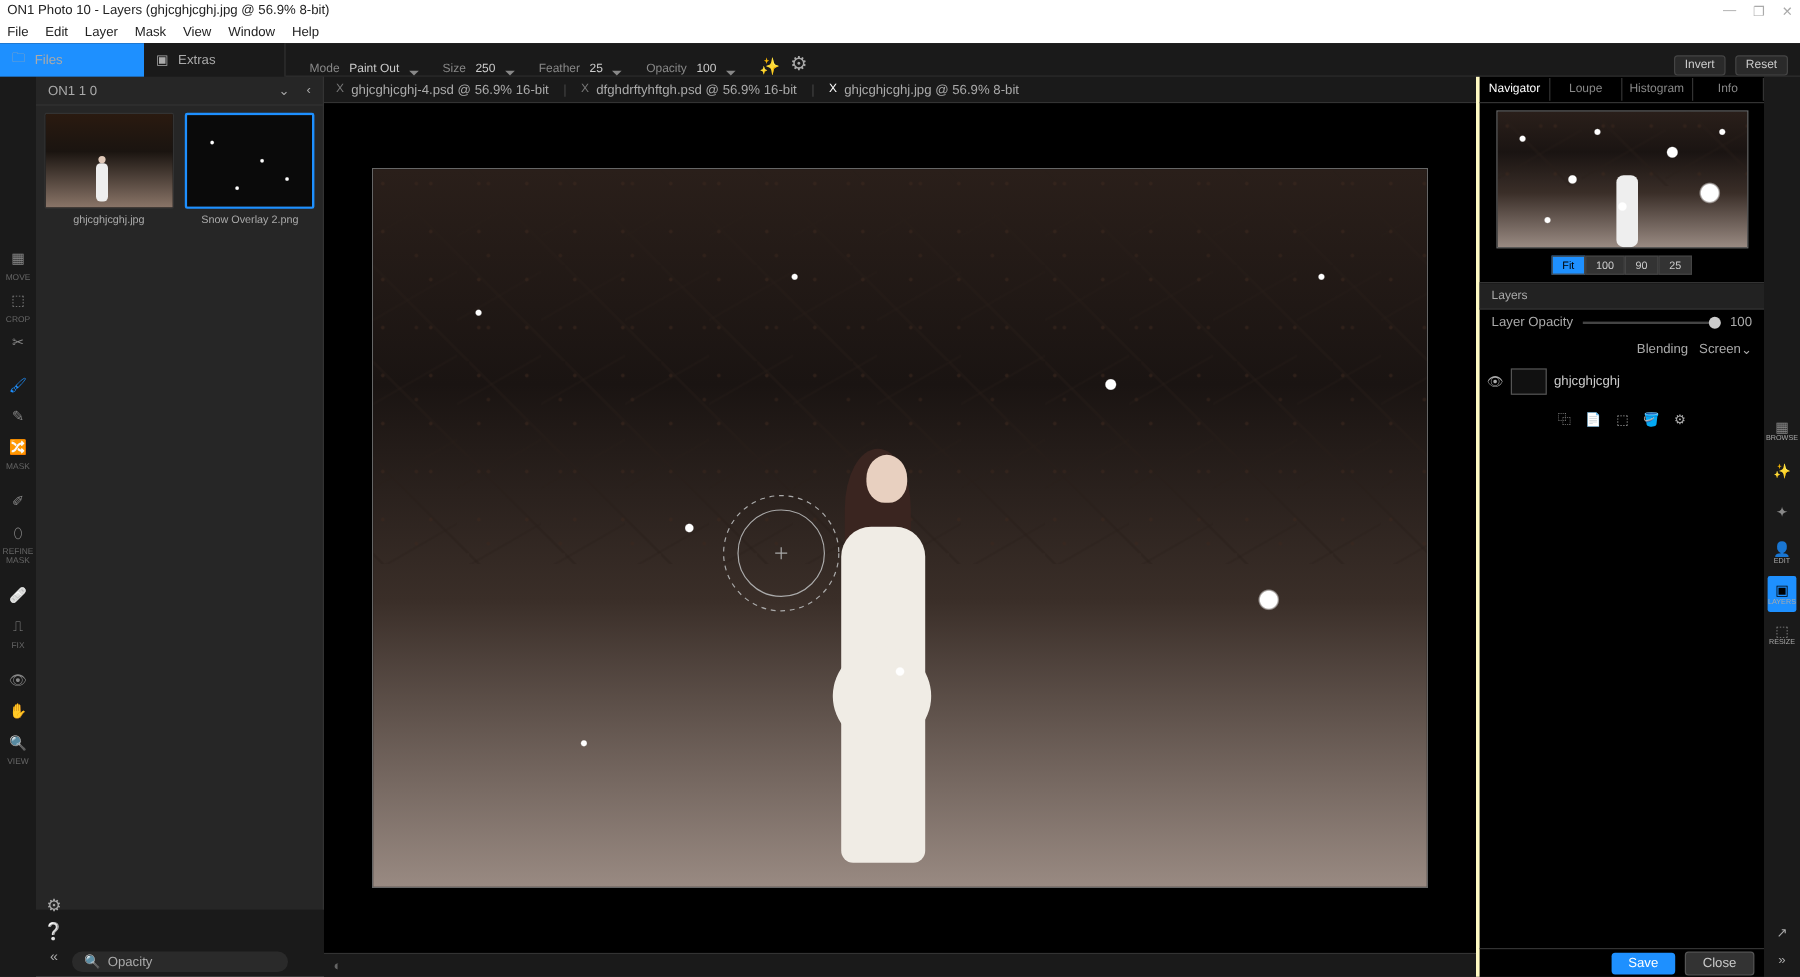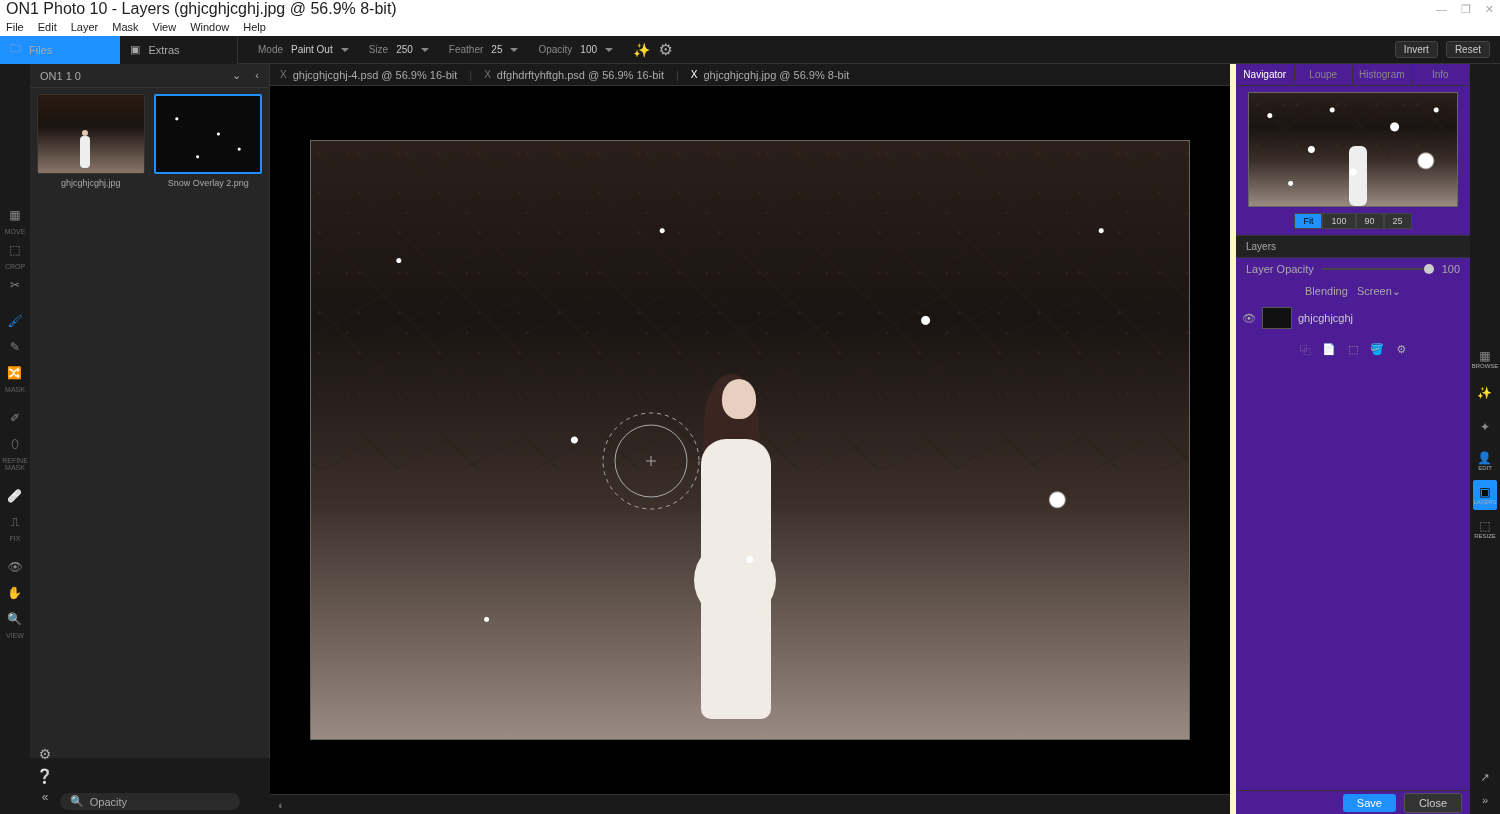--- a/index.html
+++ b/index.html
@@ -1,26 +1,26 @@
 <!DOCTYPE html>
 <html><head>
 <meta charset="utf-8">
 <style>
 *{margin:0;padding:0;box-sizing:border-box;font-family:Arial,sans-serif;font-size:11px;color:#aaa;user-select:none}
 body{width:1500px;height:814px;background:#fff;overflow:hidden}
 .titlebar{height:18px;background:#fff;display:flex;align-items:center;padding:0 6px;justify-content:space-between}
-.titlebar .title{color:#222;font-size:16px}
+.titlebar .title{color:#222;font-size:11px}
 .titlebar .winbtns{display:flex;gap:14px;color:#333}
 .menubar{height:18px;background:#fff;display:flex;align-items:center;padding:0 6px;gap:14px}
 .menubar span{color:#222;font-size:11px}
 .app{position:absolute;top:36px;left:0;right:0;bottom:0;background:#1a1a1a;display:flex;flex-direction:column}
 .toolbar-top{height:28px;background:#1a1a1a;display:flex;align-items:center;border-bottom:1px solid #333}
 .files-tab{width:120px;height:28px;background:#1e90ff;display:flex;align-items:center;padding:0 10px;gap:8px;color:#000}
 .extras-tab{width:118px;height:28px;background:#1a1a1a;display:flex;align-items:center;padding:0 10px;gap:8px;border-right:1px solid #333}
-.opt-group{display:flex;align-items:center;gap:8px;padding:0 10px;height:100%}
+.opt-group{display:flex;align-items:flex-end;gap:8px;padding:0 10px;height:100%}
 .opt-label{color:#888;font-size:10px}
 .opt-val{color:#ccc;font-size:10px}
 .dropdown-arrow{width:0;height:0;border-left:4px solid transparent;border-right:4px solid transparent;border-top:4px solid #888}
 .tool-btn{background:#2a2a2a;color:#ccc;padding:2px 8px;border-radius:3px;font-size:10px;border:1px solid #444}
 .main-area{flex:1;display:flex;min-height:0}
 .left-tools{width:30px;background:#1a1a1a;display:flex;flex-direction:column;align-items:center;padding-top:140px;gap:4px}
 .tool-icon{width:22px;height:22px;display:flex;align-items:center;justify-content:center;font-size:12px;color:#888;cursor:pointer}
 .tool-icon.active{color:#1e90ff}
 .tool-sep{height:6px}
 .tool-label{font-size:7px;color:#666;text-align:center;margin-top:-2px}
@@ -32,34 +32,34 @@
 .thumb.selected{border:2px solid #1e90ff}
 .thumb-label{font-size:9px;color:#aaa;text-align:center}
 .canvas-area{flex:1;background:#1a1a1a;display:flex;flex-direction:column;min-width:0}
 .doc-tabs{height:22px;background:#1a1a1a;display:flex;align-items:center;padding:0 6px;gap:8px;border-bottom:1px solid #333}
 .doc-tab{display:flex;align-items:center;gap:6px;font-size:10px;color:#888;padding:0 4px}
 .doc-tab.active{color:#fff}
 .doc-tab.active .close-x{color:#fff}
 .close-x{color:#777;font-size:10px}
 .canvas{flex:1;background:#000;display:flex;align-items:center;justify-content:center;position:relative;overflow:hidden}
 .image-view{width:880px;height:600px;position:relative;border:1px solid #666}
-.right-panel{width:240px;background:#4c1d95;display:flex;flex-direction:column;border-left:6px solid #fef9c3}
+.right-panel{width:240px;background:#000000;display:flex;flex-direction:column;border-left:3px solid #fef9c3}
 .right-tabs{height:22px;display:flex;align-items:center;border-bottom:1px solid #333}
 .right-tab{flex:1;text-align:center;font-size:10px;color:#888;padding:4px 0;border-right:1px solid #333}
 .right-tab.active{color:#fff}
 .navigator{height:150px;padding:6px;border-bottom:1px solid #333;display:flex;flex-direction:column;align-items:center;gap:6px}
 .nav-preview{width:210px;height:120px;border:1px solid #666;position:relative;overflow:hidden;background:#111}
 .zoom-btns{display:flex;gap:0}
 .zoom-btn{background:#333;color:#ccc;padding:2px 8px;font-size:9px;border:1px solid #444}
 .zoom-btn.active{background:#1e90ff;color:#000}
 .section-header{height:22px;display:flex;align-items:center;padding:0 10px;font-size:10px;color:#aaa;border-bottom:1px solid #333;background:#222}
 .layer-opacity{height:22px;display:flex;align-items:center;padding:0 10px;gap:8px;font-size:10px;color:#888}
 .slider-track{flex:1;height:2px;background:#444;position:relative}
 .slider-thumb{position:absolute;right:0;top:-4px;width:10px;height:10px;border-radius:50%;background:#ccc}
-.blending-row{height:22px;display:flex;align-items:center;justify-content:center;padding:0 10px;font-size:10px;color:#888}
+.blending-row{height:22px;display:flex;align-items:center;justify-content:flex-end;padding:0 10px;font-size:10px;color:#888}
 .layer-item{height:32px;display:flex;align-items:center;padding:0 6px;gap:6px;font-size:10px}
 .layer-item.selected{background:#1e90ff;color:#000}
 .layer-item.selected .layer-name{color:#000}
 .layer-eye{width:14px;font-size:11px}
 .layer-thumb{width:30px;height:22px;background:#111;border:1px solid #555}
 .layer-mask{width:24px;height:22px;background:#fff;position:relative}
 .layer-mask::after{content:'';position:absolute;top:25%;left:25%;width:50%;height:50%;background:#000;border-radius:50%}
 .layer-name{color:#ccc}
 .layer-actions{height:30px;display:flex;align-items:center;justify-content:center;gap:12px;font-size:13px;color:#888}
 .right-tools{width:30px;background:#1a1a1a;display:flex;flex-direction:column;align-items:center;padding-top:280px;gap:4px}

